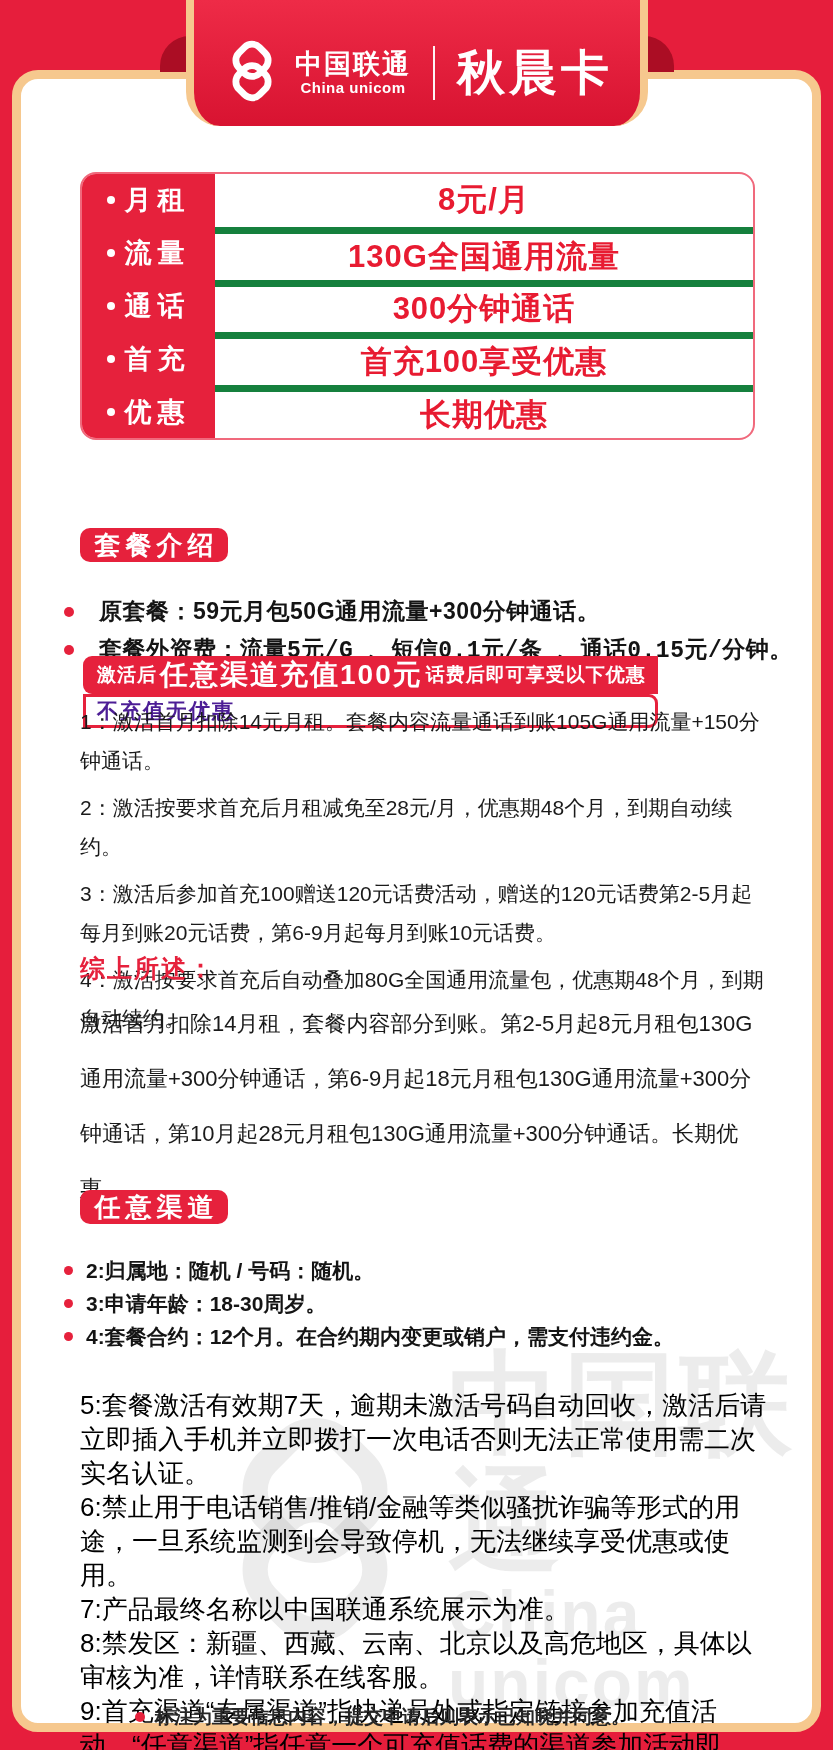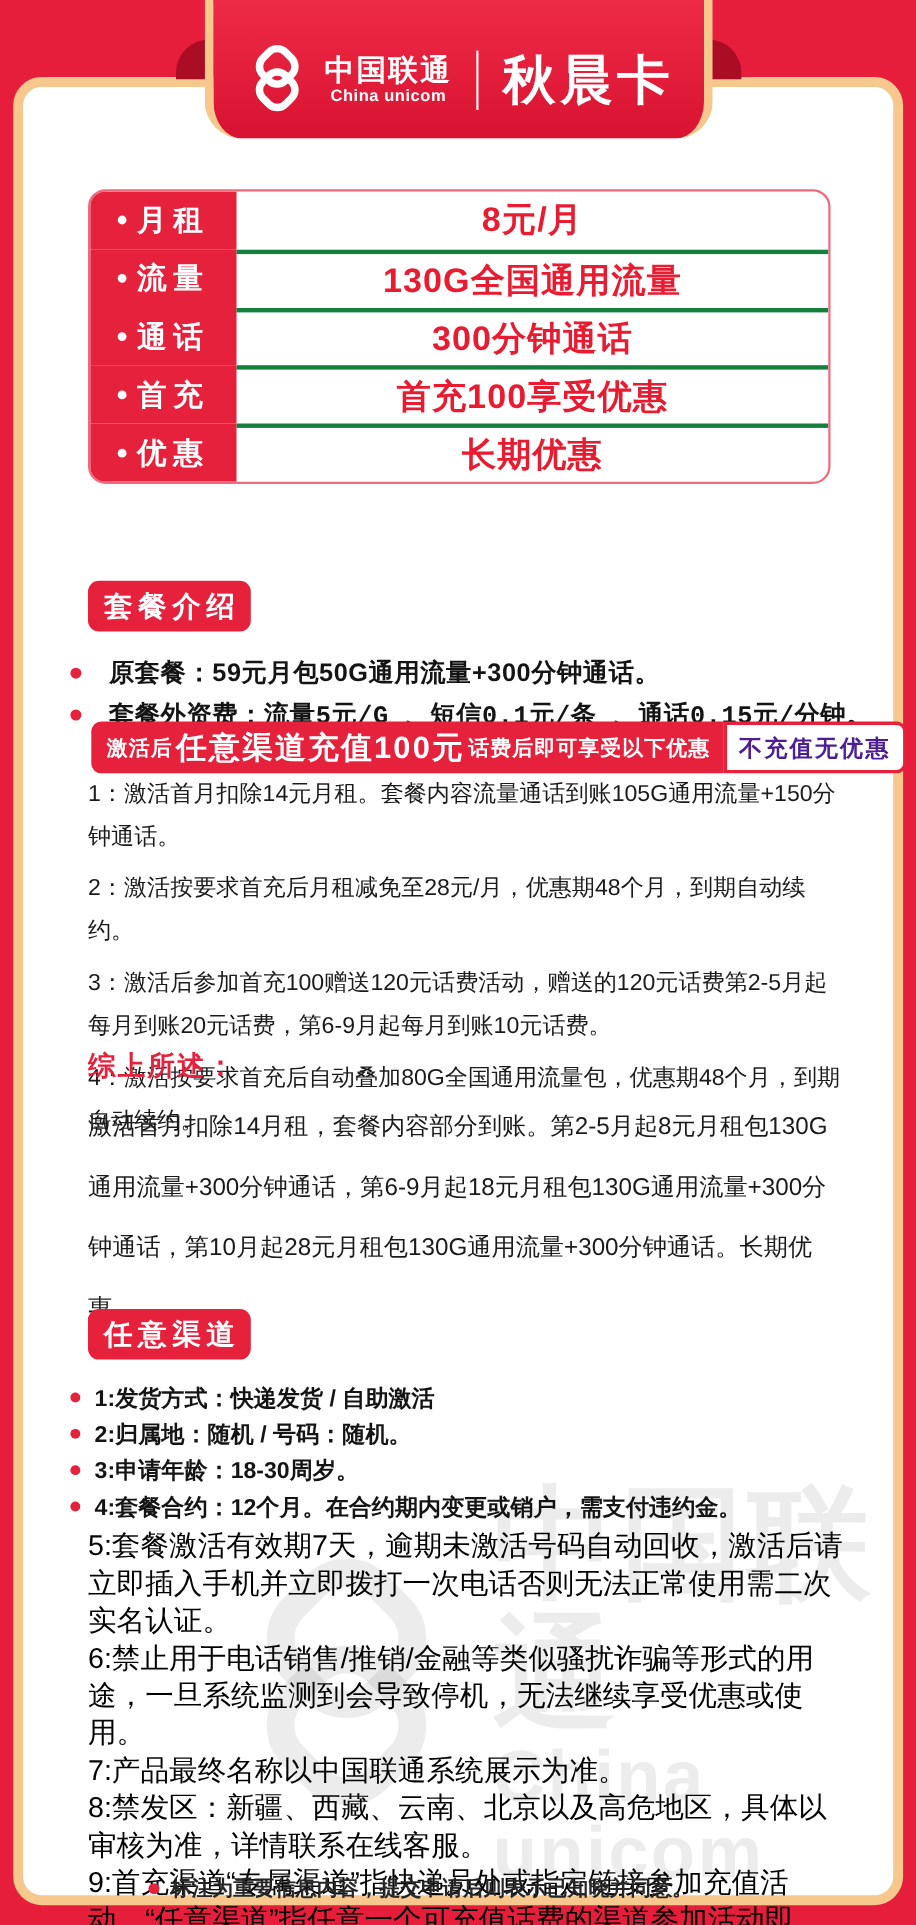--- a/index.html
+++ b/index.html
@@ -39,41 +39,41 @@
   .p-row { display:flex; flex:1; }
   .p-label {
     width:133px; background:#e6213c; color:#fff;
     display:flex; align-items:center; justify-content:center; gap:10px;
     font-size:27px; font-weight:bold; letter-spacing:6px; flex:none;
   }
   .p-value {
     flex:1; display:flex; align-items:center; justify-content:center;
     color:#e81b31; font-size:31px; font-weight:bold; letter-spacing:1px;
   }
-  .p-row + .p-row .p-value { border-top:4px solid #15803d; }
+  .p-row + .p-row .p-value { border-top:7px solid #15803d; }
   .dot-w { width:8px; height:8px; border-radius:50%; background:#fff; flex:none; }
   
   .badge {
-    position:absolute; left:80px; width:148px; height:46px; z-index:2;
+    position:absolute; left:80px; width:148px; height:34px; z-index:2;
     background:#e6213c; color:#fff; border-radius:10px;
     display:flex; align-items:center; justify-content:center;
     font-size:26px; font-weight:bold; letter-spacing:5px; padding-left:5px;
   }
   .badge.intro { top:528px; }
   .badge.tips { top:1190px; }
   
   .bullet-line {
     position:absolute; left:64px; z-index:2;
     display:flex; align-items:center; gap:25px;
     font-size:23px; font-weight:600; color:#141414; letter-spacing:0.5px;
   }
   .bl1 { top:596px; } .bl2 { top:634px;font-family:Liberation Mono, monospace; }
   .dot-r { width:10px; height:10px; border-radius:50%; background:#e6213c; flex:none; }
   
-  .banner { position:absolute; left:83px; top:656px; height:47px; display:flex; z-index:2; }
+  .banner { position:absolute; left:83px; top:656px; height:30px; display:flex; z-index:2;flex-direction:column; }
   .banner-red {
     background:#e6213c; color:#fff; display:flex; align-items:center;
     padding:0 12px 0 14px; border-radius:9px 0 0 9px;
   }
   .b-small { font-size:19px; font-weight:bold; letter-spacing:1px; }
   .b-big { font-size:28px; font-weight:bold; letter-spacing:2px; margin:0 3px; }
   .banner-tag {
     background:#fff; border:3px solid #e6213c; color:#4c1d95;
     display:flex; align-items:center; padding:0 11px;
     font-size:21px; font-weight:bold; letter-spacing:2px;
@@ -205,24 +205,20 @@
   </div>
 
   <div class="summary-title">综上所述：</div>
   <div class="summary-body">激活首月扣除14月租，套餐内容部分到账。第2-5月起8元月租包130G通用流量+300分钟通话，第6-9月起18元月租包130G通用流量+300分钟通话，第10月起28元月租包130G通用流量+300分钟通话。长期优惠。</div>
 
   <div class="badge tips">任意渠道</div>
 
   <div class="tips-list">
     <div class="tip">
       <span class="dot-r"></span>
-      <span>1:发货方式：快递发货 / 自助激活</span>
-    </div>
-    <div class="tip">
-      <span class="dot-r"></span>
       <span>2:归属地：随机  /  号码：随机。</span>
     </div>
     <div class="tip">
       <span class="dot-r"></span>
       <span>3:申请年龄：18-30周岁。</span>
     </div>
     <div class="tip">
       <span class="dot-r"></span>
       <span>4:套餐合约：12个月。在合约期内变更或销户，需支付违约金。</span>
     </div>

